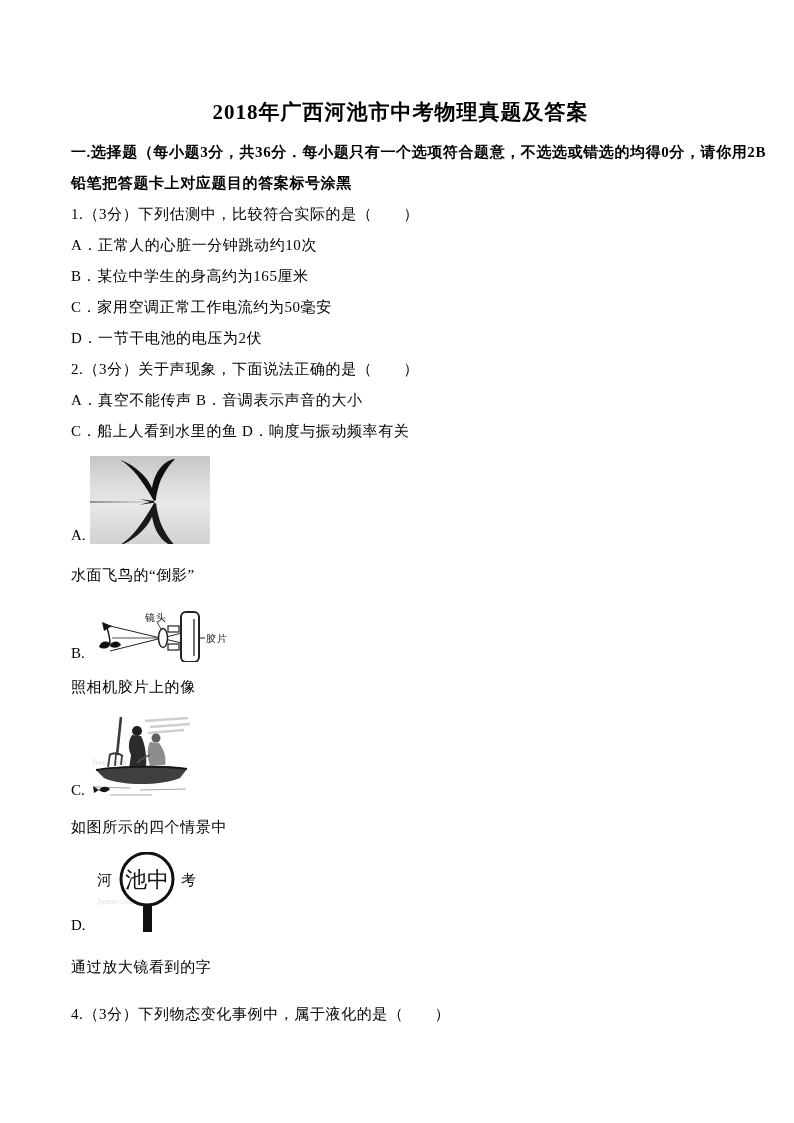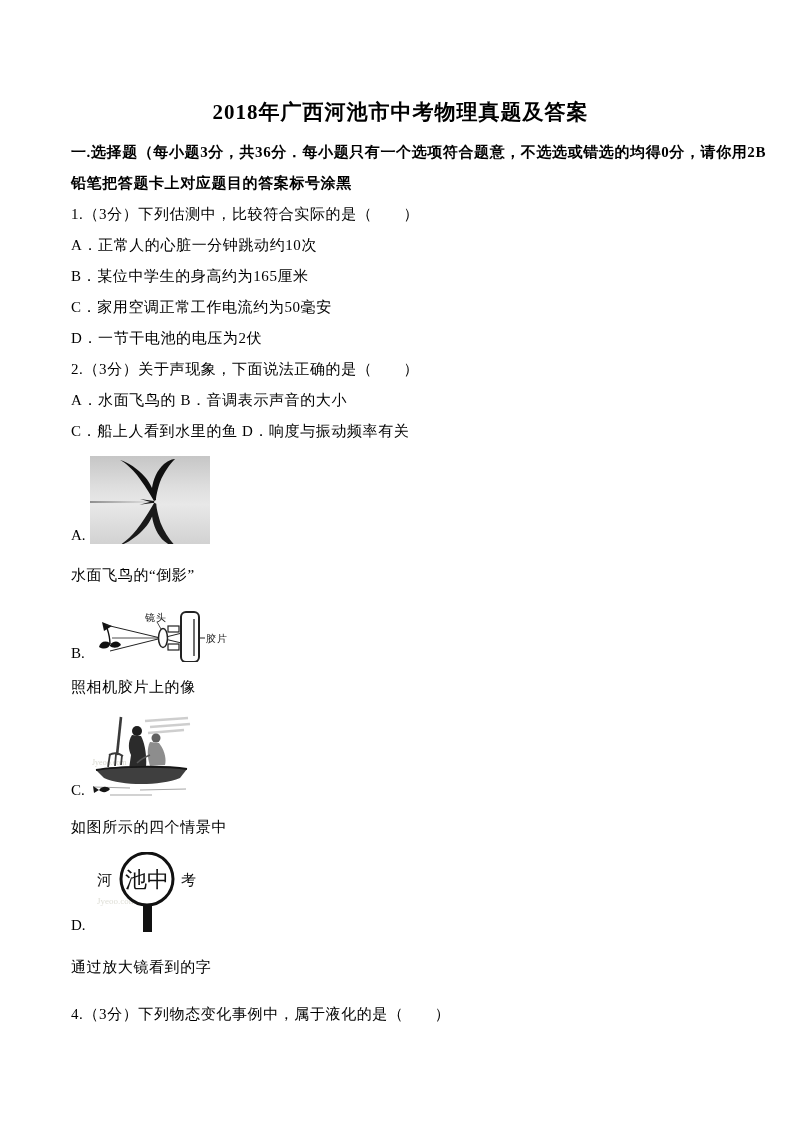--- a/index.html
+++ b/index.html
@@ -64,21 +64,21 @@
     <div class="line bold intro1">一.选择题（每小题3分，共36分．每小题只有一个选项符合题意，不选选或错选的均得0分，请你用2B</div>
     <div class="line bold">铅笔把答题卡上对应题目的答案标号涂黑</div>
 
     <div class="line">1.（3分）下列估测中，比较符合实际的是（　　）</div>
     <div class="line">A．正常人的心脏一分钟跳动约10次</div>
     <div class="line">B．某位中学生的身高约为165厘米</div>
     <div class="line">C．家用空调正常工作电流约为50毫安</div>
     <div class="line">D．一节干电池的电压为2伏</div>
 
     <div class="line">2.（3分）关于声现象，下面说法正确的是（　　）</div>
-    <div class="line">A．水面飞鸟的 B．音调表示声音的大小</div>
+    <div class="line">A．真空不能传声 B．音调表示声音的大小</div>
     <div class="line">C．船上人看到水里的鱼 D．响度与振动频率有关</div>
 
 
     <div class="fig-row fig-a">
       <span class="fig-label">A.</span>
       <svg width="120" height="88" viewBox="0 0 120 88">
         <defs>
           <linearGradient id="sky" x1="0" y1="0" x2="0" y2="1">
             <stop offset="0" stop-color="#c6c6c6"></stop>
             <stop offset="0.35" stop-color="#dedede"></stop>

